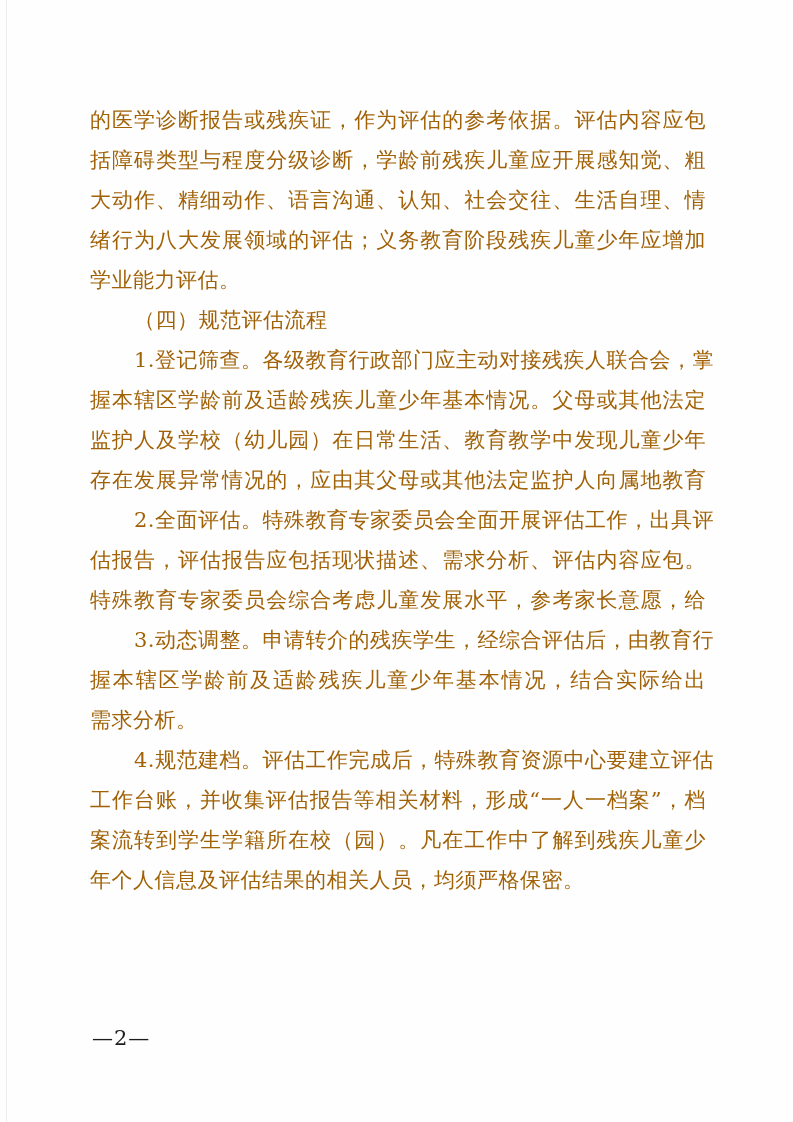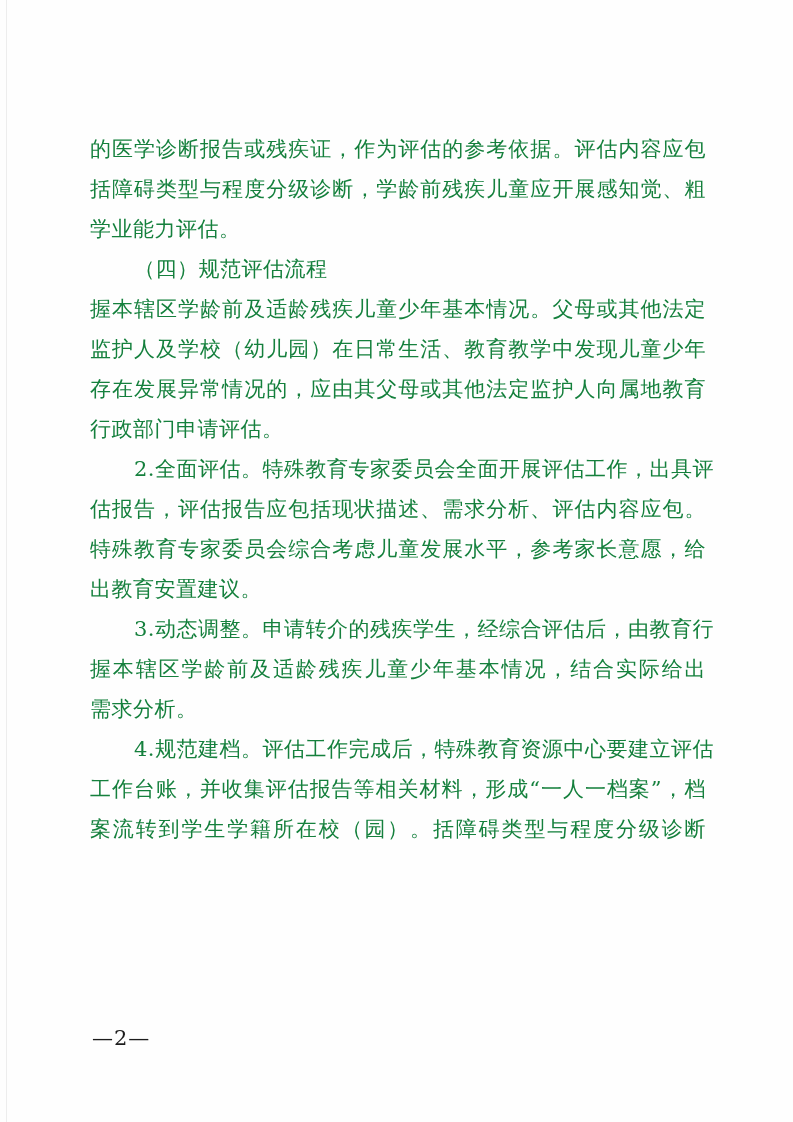--- a/index.html
+++ b/index.html
@@ -20,23 +20,23 @@
     position: absolute;
     left: 6px;
     top: 0;
     width: 1px;
     height: 100%;
     background: #ededed;
   }
   .text-block {
     position: absolute;
     left: 90px;
-    top: 129px;
+    top: 100px;
     width: 616px;
-    color: #15803d;
+    color: #a16207;
     font-size: 21px;
     line-height: 40px;
   }
   .para { width: 616px; }
   .line {
     width: 616px;
     height: 40px;
     text-align: justify;
     text-align-last: justify;
     text-justify: inter-ideograph;
@@ -63,49 +63,51 @@
 <body>
 
 <div class="page">
   <div class="page-edge-left"></div>
 
   <div class="text-block">
 
     <div class="para">
       <div class="line">的医学诊断报告或残疾证，作为评估的参考依据。评估内容应包</div>
       <div class="line">括障碍类型与程度分级诊断，学龄前残疾儿童应开展感知觉、粗</div>
+      <div class="line">大动作、精细动作、语言沟通、认知、社会交往、生活自理、情</div>
+      <div class="line">绪行为八大发展领域的评估；义务教育阶段残疾儿童少年应增加</div>
       <div class="line last">学业能力评估。</div>
     </div>
 
     <div class="para">
       <div class="line indent last">（四）规范评估流程</div>
     </div>
 
     <div class="para">
+      <div class="line indent">1.登记筛查。各级教育行政部门应主动对接残疾人联合会，掌</div>
       <div class="line">握本辖区学龄前及适龄残疾儿童少年基本情况。父母或其他法定</div>
       <div class="line">监护人及学校（幼儿园）在日常生活、教育教学中发现儿童少年</div>
       <div class="line">存在发展异常情况的，应由其父母或其他法定监护人向属地教育</div>
-      <div class="line last">行政部门申请评估。</div>
     </div>
 
     <div class="para">
       <div class="line indent">2.全面评估。特殊教育专家委员会全面开展评估工作，出具评</div>
       <div class="line">估报告，评估报告应包括现状描述、需求分析、评估内容应包。</div>
       <div class="line">特殊教育专家委员会综合考虑儿童发展水平，参考家长意愿，给</div>
-      <div class="line last">出教育安置建议。</div>
     </div>
 
     <div class="para">
       <div class="line indent">3.动态调整。申请转介的残疾学生，经综合评估后，由教育行</div>
       <div class="line">握本辖区学龄前及适龄残疾儿童少年基本情况，结合实际给出</div>
       <div class="line last">需求分析。</div>
     </div>
 
     <div class="para">
       <div class="line indent">4.规范建档。评估工作完成后，特殊教育资源中心要建立评估</div>
       <div class="line">工作台账，并收集评估报告等相关材料，形成“一人一档案”，档</div>
-      <div class="line">案流转到学生学籍所在校（园）。括障碍类型与程度分级诊断</div>
+      <div class="line">案流转到学生学籍所在校（园）。凡在工作中了解到残疾儿童少</div>
+      <div class="line last">年个人信息及评估结果的相关人员，均须严格保密。</div>
     </div>
 
   </div>
 
   <div class="footer">—2—</div>
 </div>
 
 </body></html>

